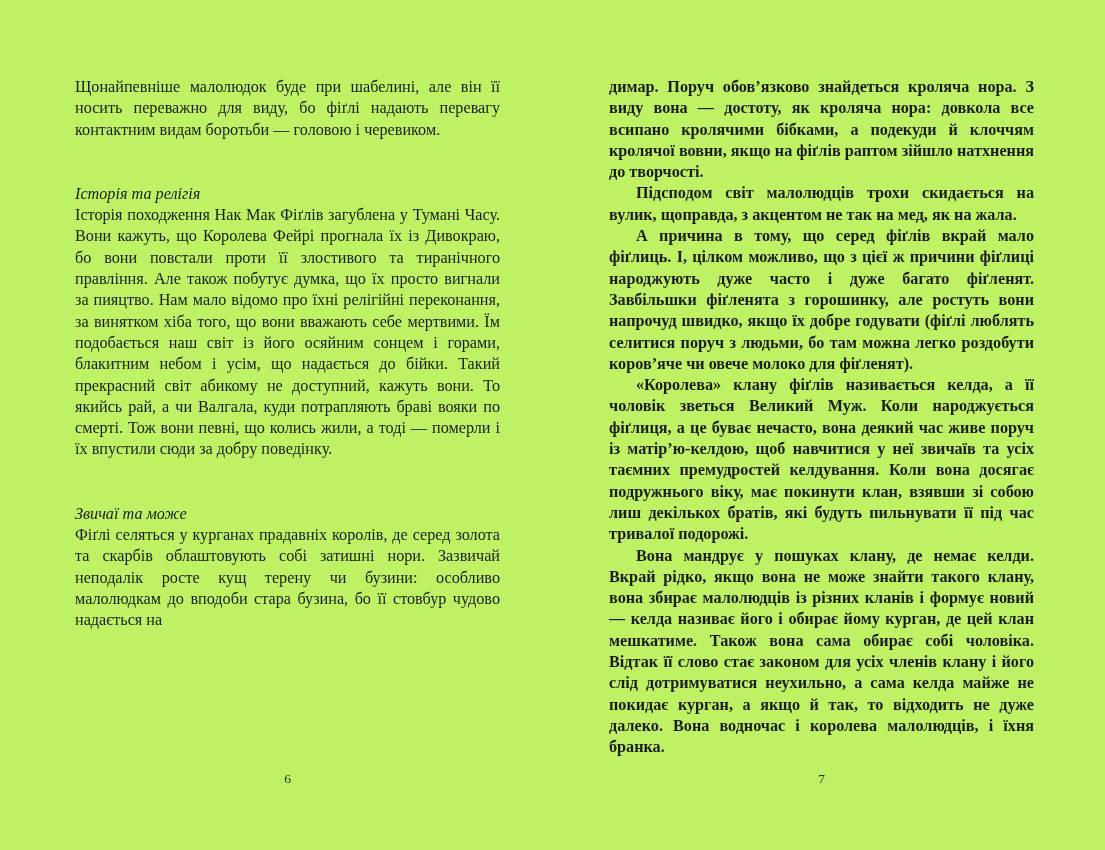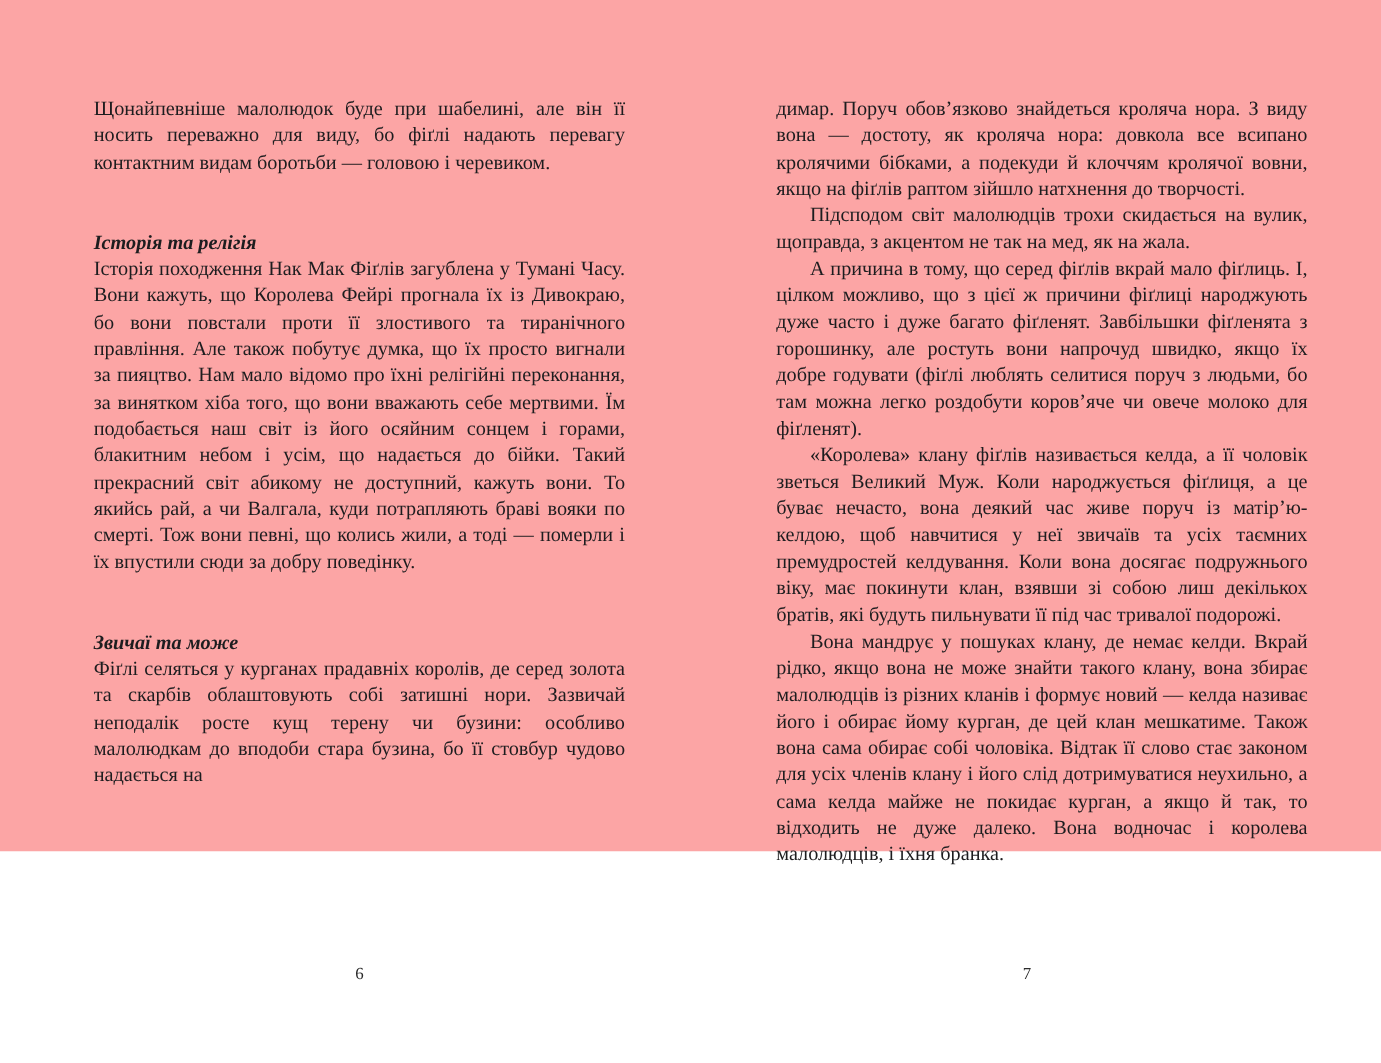--- a/index.html
+++ b/index.html
@@ -9,22 +9,22 @@
     width: 1105px;
     height: 850px;
     background: #ffffff;
     overflow: hidden;
     font-family: "Liberation Serif", "DejaVu Serif", serif;
     color: #1d1d1f;
   }
   .spread {
     position: relative;
     width: 1105px;
-    height: 681px;
-    background: #fca5a5;
+    height: 850px;
+    background: #bef264;
   }
   .page {
     position: absolute;
     top: 0;
     width: 552px;
     height: 850px;
   }
   .page-left  { left: 0; }
   .page-right { left: 553px; }
 
@@ -32,35 +32,35 @@
     position: absolute;
     top: 77px;
     width: 425px;
     font-size: 16.2px;
     line-height: 21.3px;
     text-align: justify;
     hyphens: auto;
     -webkit-hyphens: auto;
   }
   .page-left  .text-col { left: 75px; }
-  .page-right .text-col { left: 68px; }
+  .page-right .text-col { left: 56px; font-weight: bold; }
 
   .text-col p {
     margin: 0;
     padding: 0;
   }
   .text-col p.indent { text-indent: 27px; }
   .text-col p.flush  { text-indent: 0; }
 
   .text-col h2.heading {
     margin: 43px 0 0 0;
     padding: 0;
     font-size: 16.2px;
     line-height: 21.3px;
-    font-weight: 700;
+    font-weight: 400;
     font-style: italic;
     text-align: left;
   }
 
   .folio {
     position: absolute;
     top: 771px;
     width: 425px;
     text-align: center;
     font-size: 13.5px;

